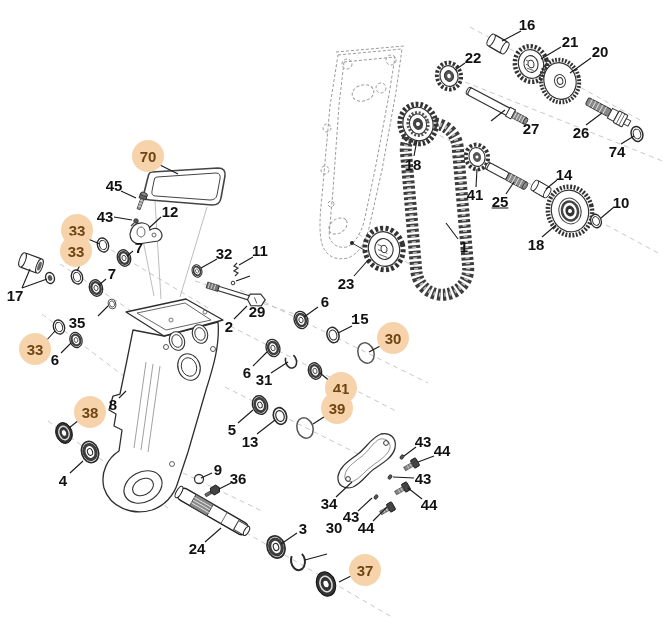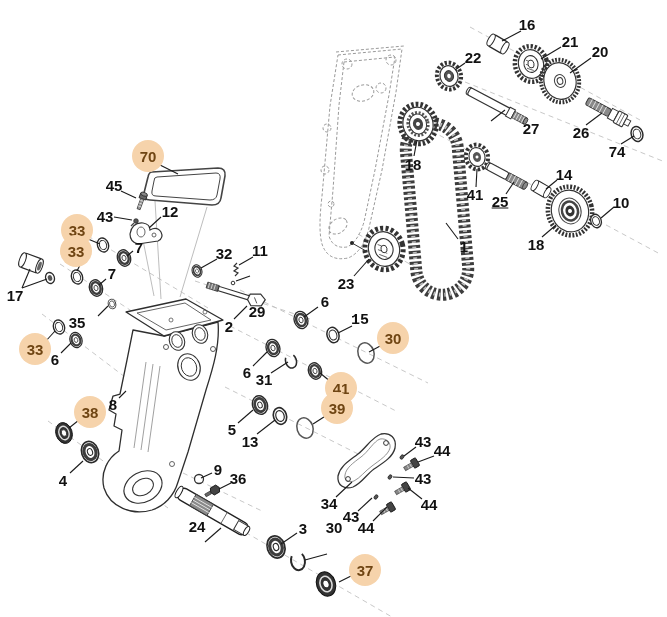--- a/index.html
+++ b/index.html
@@ -456,17 +456,17 @@
       <div class="callout" style="left: 442px; top: 450px;">44</div>
       <div class="callout" style="left: 218px; top: 469px;">9</div>
       <div class="callout" style="left: 238px; top: 478px;">36</div>
       <div class="callout" style="left: 423px; top: 478px;">43</div>
       <div class="callout" style="left: 63px; top: 480px;">4</div>
       <div class="callout" style="left: 329px; top: 503px;">34</div>
       <div class="callout" style="left: 429px; top: 504px;">44</div>
       <div class="callout" style="left: 351px; top: 516px;">43</div>
       <div class="callout" style="left: 366px; top: 527px;">44</div>
       <div class="callout" style="left: 303px; top: 528px;">3</div>
-      <div class="callout" style="left: 197px; top: 526px;">24</div>
+      <div class="callout" style="left: 197px; top: 548px;">24</div>
       <div class="callout" style="left: 334px; top: 527px;">30</div>
       <div class="callout hl" style="left: 365px; top: 570px;">37</div>
     </div>
 </div>
 
 </body></html>

